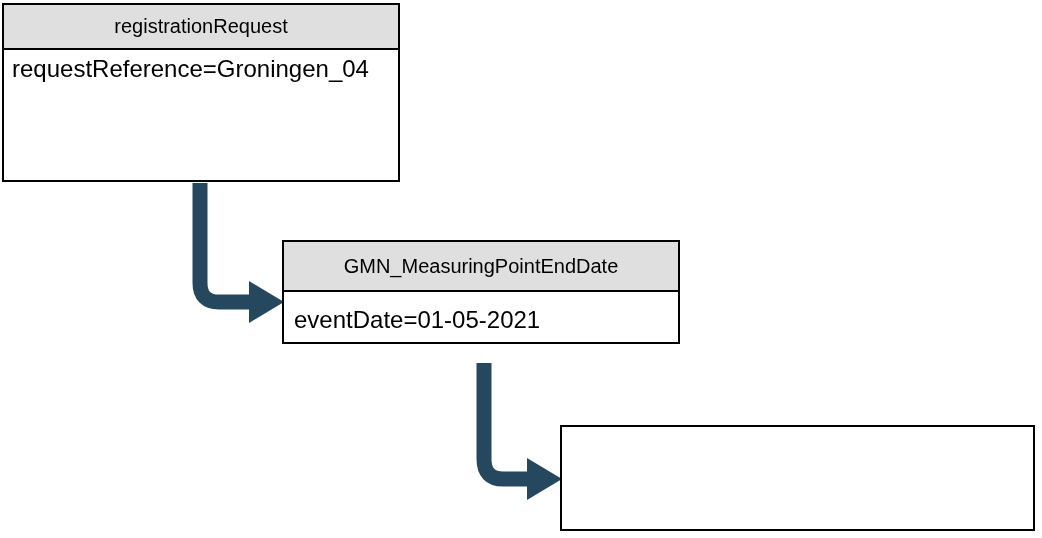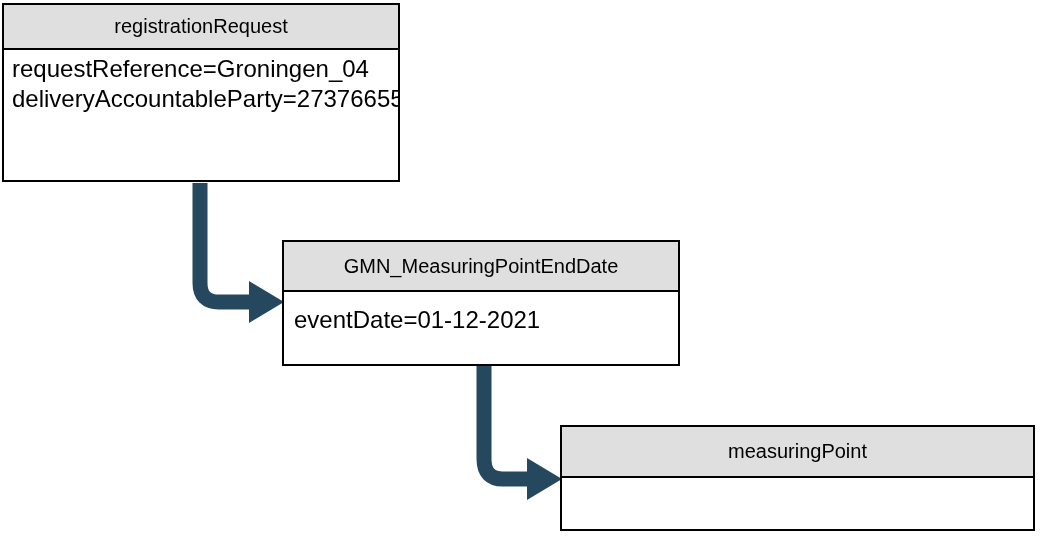--- a/index.html
+++ b/index.html
@@ -75,28 +75,26 @@
     <g>
       <path class="conn" d="M484,363 L484,459 Q484,479 503,479 L527,479"></path>
       <polygon class="connhead" points="527,458 527,500 562,479"></polygon>
     </g>
   </svg>
 
   <div class="node" style="left:2px; top:3px; width:398px; height:179px;">
     <div class="node-header" style="height:45px;">registrationRequest</div>
     <div class="node-body body-1">
       <div class="field">requestReference=Groningen_04</div>
-      <div class="field">deliveryAccountableParty=27376655</div>
     </div>
   </div>
 
-  <div class="node" style="left:282px; top:240px; width:398px; height:126px;">
+  <div class="node" style="left:282px; top:240px; width:398px; height:104px;">
     <div class="node-header" style="height:50px;">GMN_MeasuringPointEndDate</div>
     <div class="node-body body-2">
-      <div class="field">eventDate=01-12-2021</div>
+      <div class="field">eventDate=01-05-2021</div>
     </div>
   </div>
 
   <div class="node" style="left:560px; top:425px; width:475px; height:106px;">
-    <div class="node-header" style="height:51px;">measuringPoint</div>
   </div>
 
 </div>
 
 </body></html>

